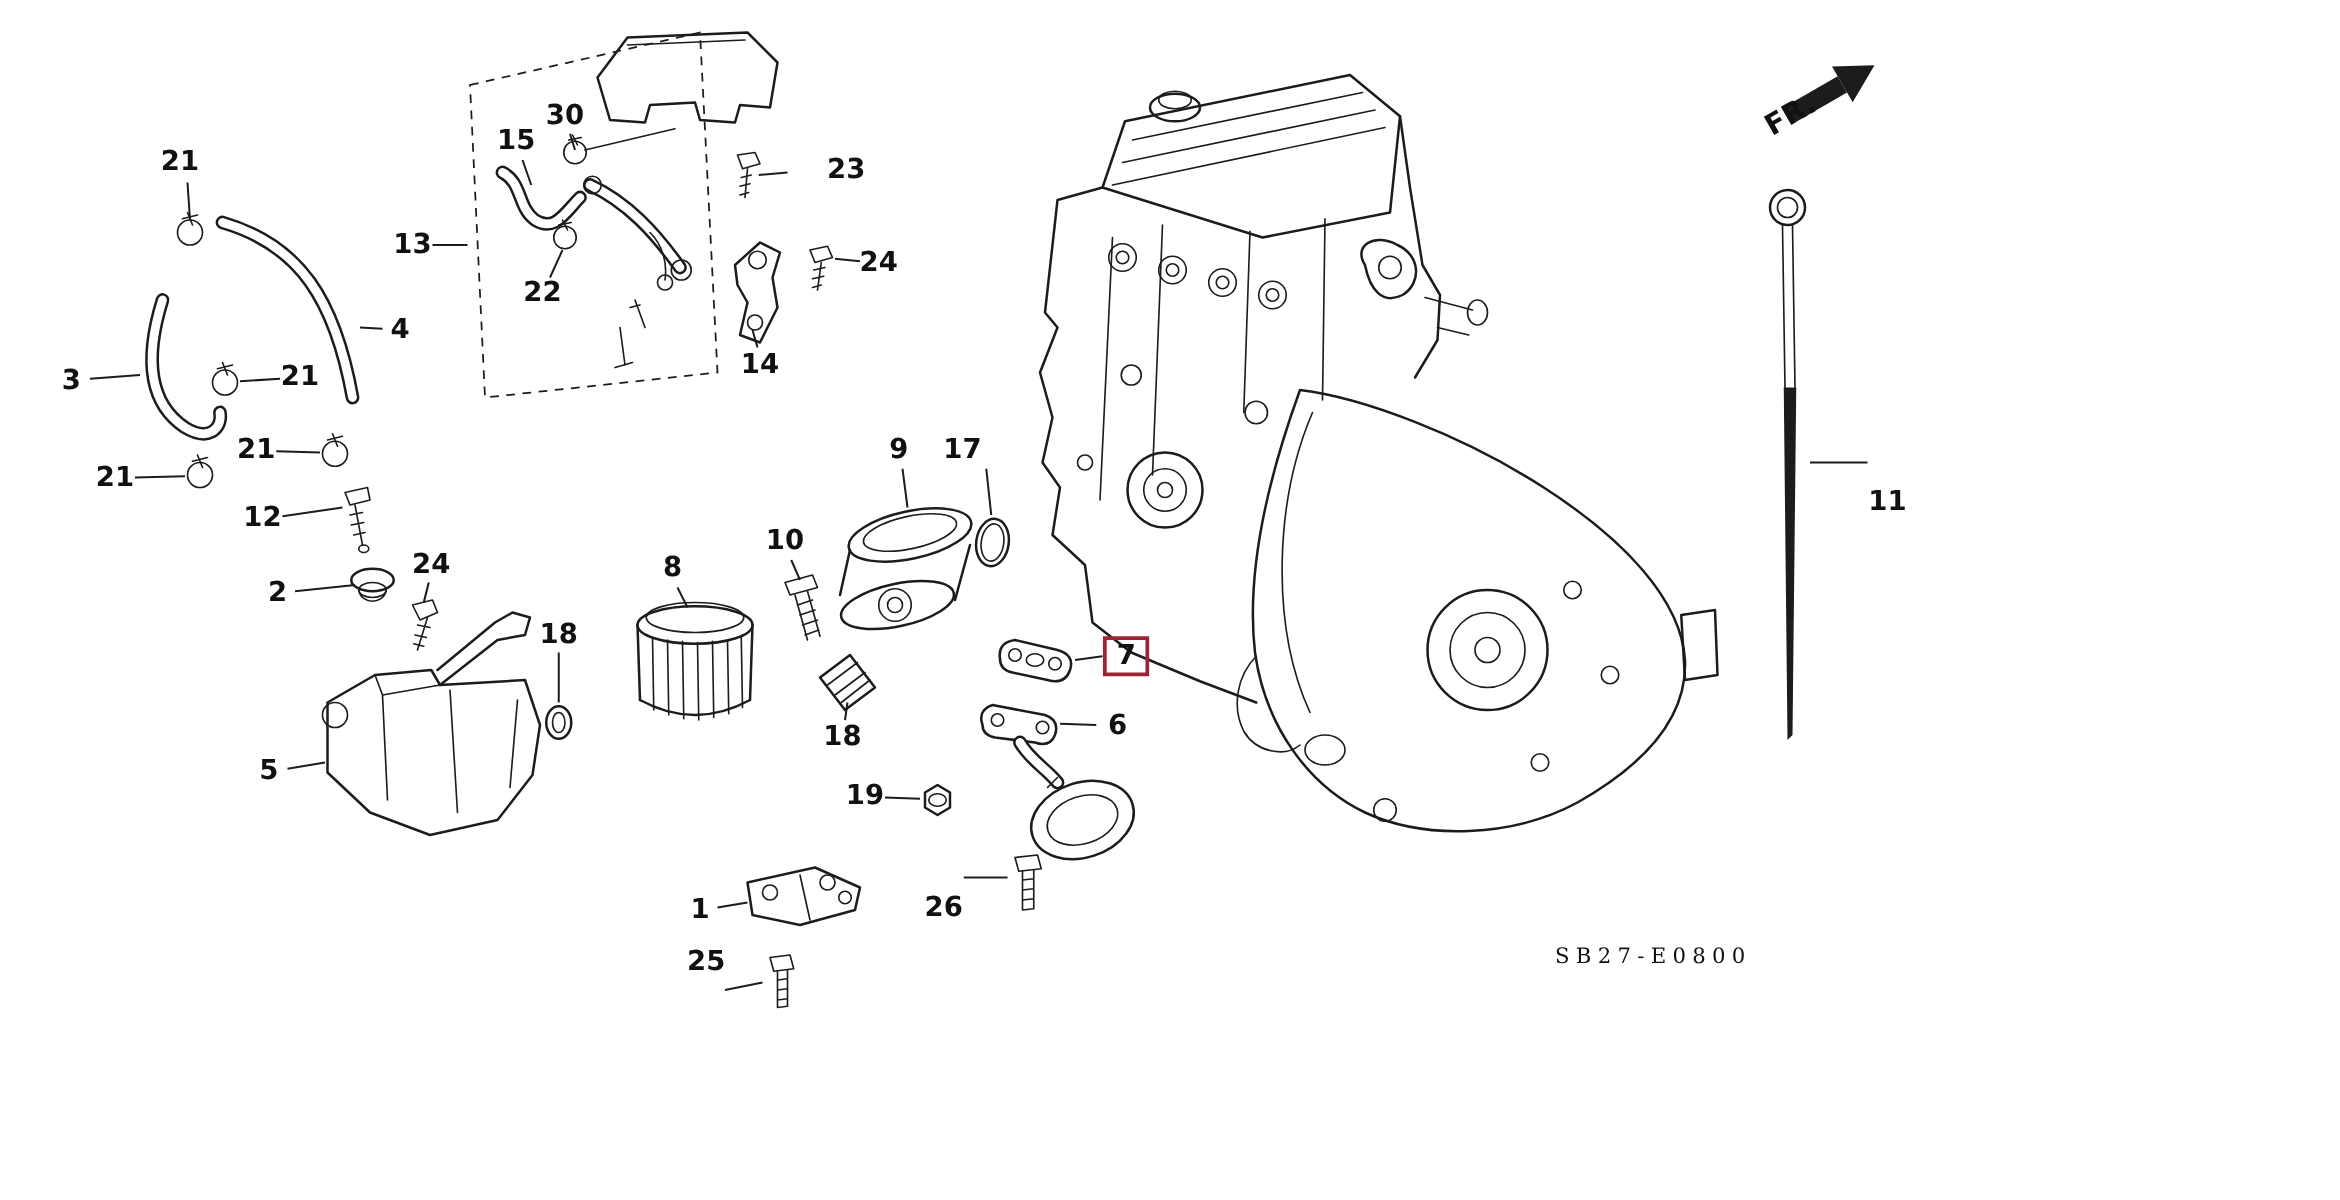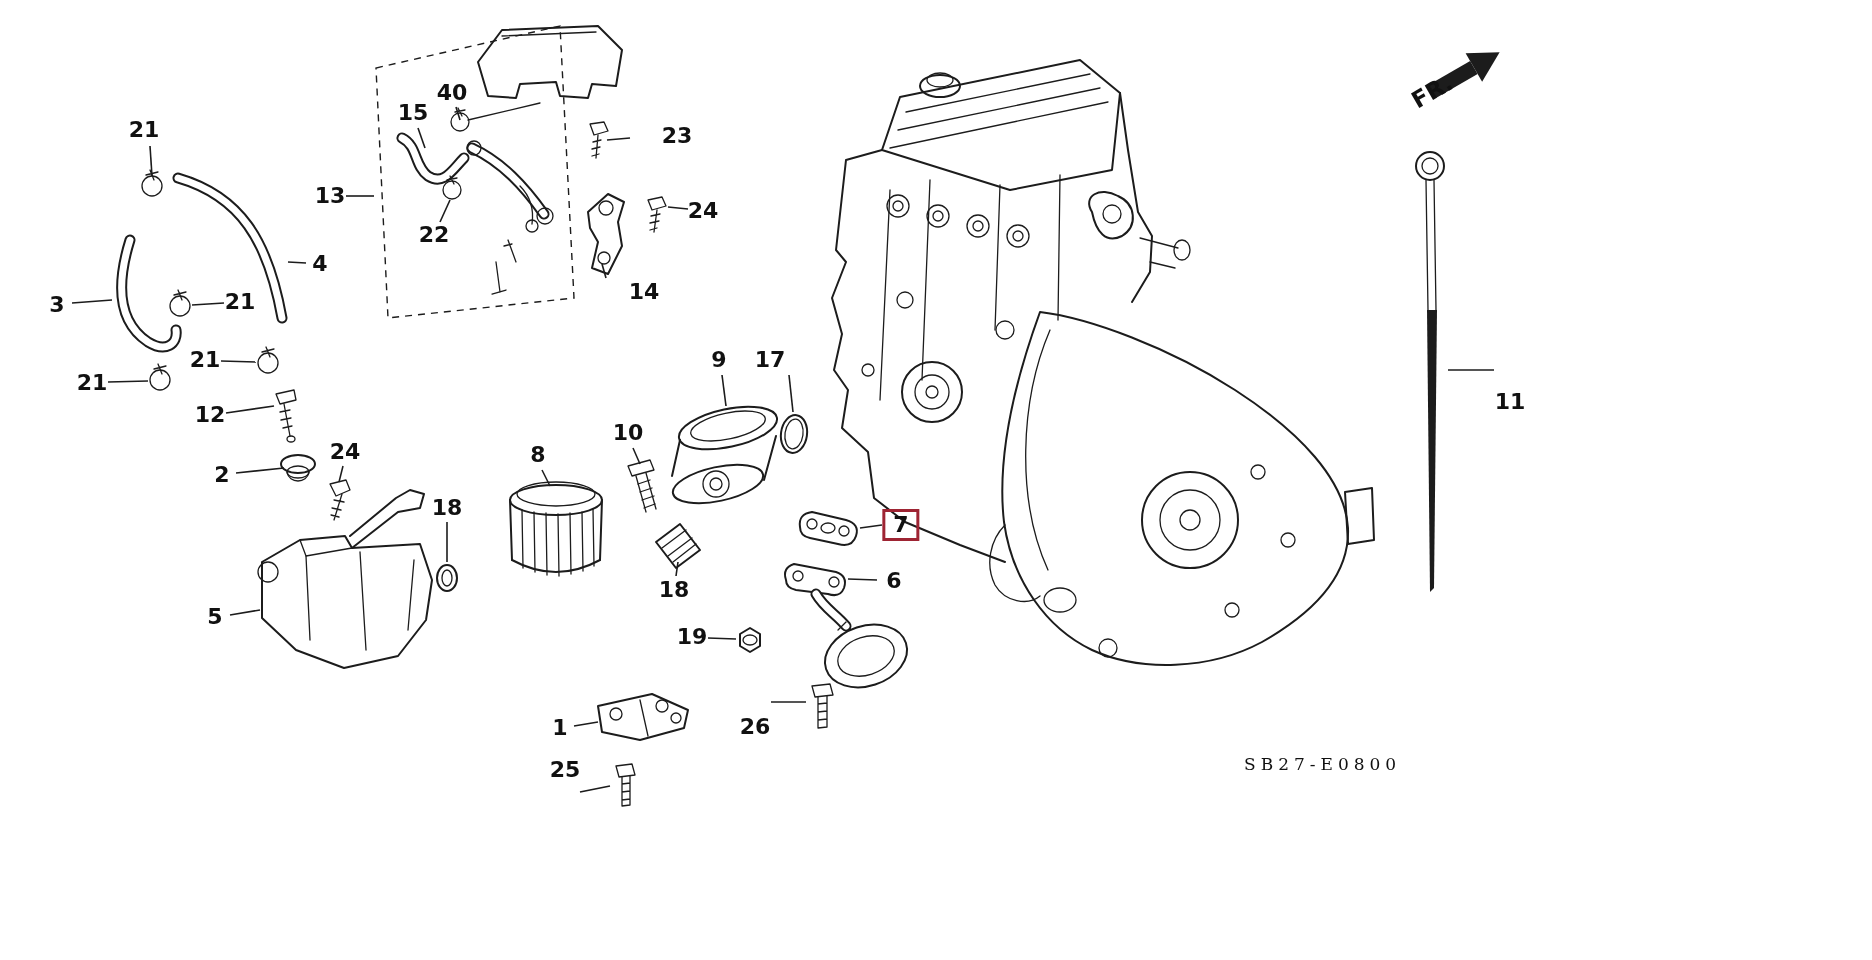--- a/index.html
+++ b/index.html
@@ -300,26 +300,26 @@
       <line x1="708" y1="638" x2="736" y2="639"></line>
       <line x1="771" y1="702" x2="806" y2="702"></line>
       <line x1="574" y1="726" x2="598" y2="722"></line>
       <line x1="580" y1="792" x2="610" y2="786"></line>
       <line x1="1494" y1="370" x2="1448" y2="370"></line>
     </svg>
 
   <div id="callouts">
       <div class="callout" style="left: 144px; top: 130px;">21</div>
       <div class="callout" style="left: 413px; top: 113px;">15</div>
-      <div class="callout" style="left: 452px; top: 93px;">40</div>
+      <div class="callout" style="left: 452px; top: 93px;">30</div>
       <div class="callout" style="left: 645px; top: 136px; margin-left: 32px;">23</div>
       <div class="callout" style="left: 330px; top: 196px;">13</div>
       <div class="callout" style="left: 434px; top: 235px; text-align: center;">22</div>
       <div class="callout" style="left: 703px; top: 211px;">24</div>
-      <div class="callout" style="left: 608px; top: 292px; margin-left: 36px;">14</div>
+      <div class="callout" style="left: 608px; top: 292px;">14</div>
       <div class="callout" style="left: 320px; top: 264px;">4</div>
       <div class="callout" style="left: 57px; top: 305px;">3</div>
       <div class="callout" style="left: 240px; top: 302px;">21</div>
       <div class="callout" style="left: 205px; top: 360px;">21</div>
       <div class="callout" style="left: 92px; top: 383px;">21</div>
       <div class="callout" style="left: 210px; top: 415px;">12</div>
       <div class="callout" style="left: 222px; top: 475px;">2</div>
       <div class="callout" style="left: 345px; top: 452px;">24</div>
       <div class="callout" style="left: 447px; top: 508px;">18</div>
       <div class="callout" style="left: 215px; top: 617px;">5</div>

